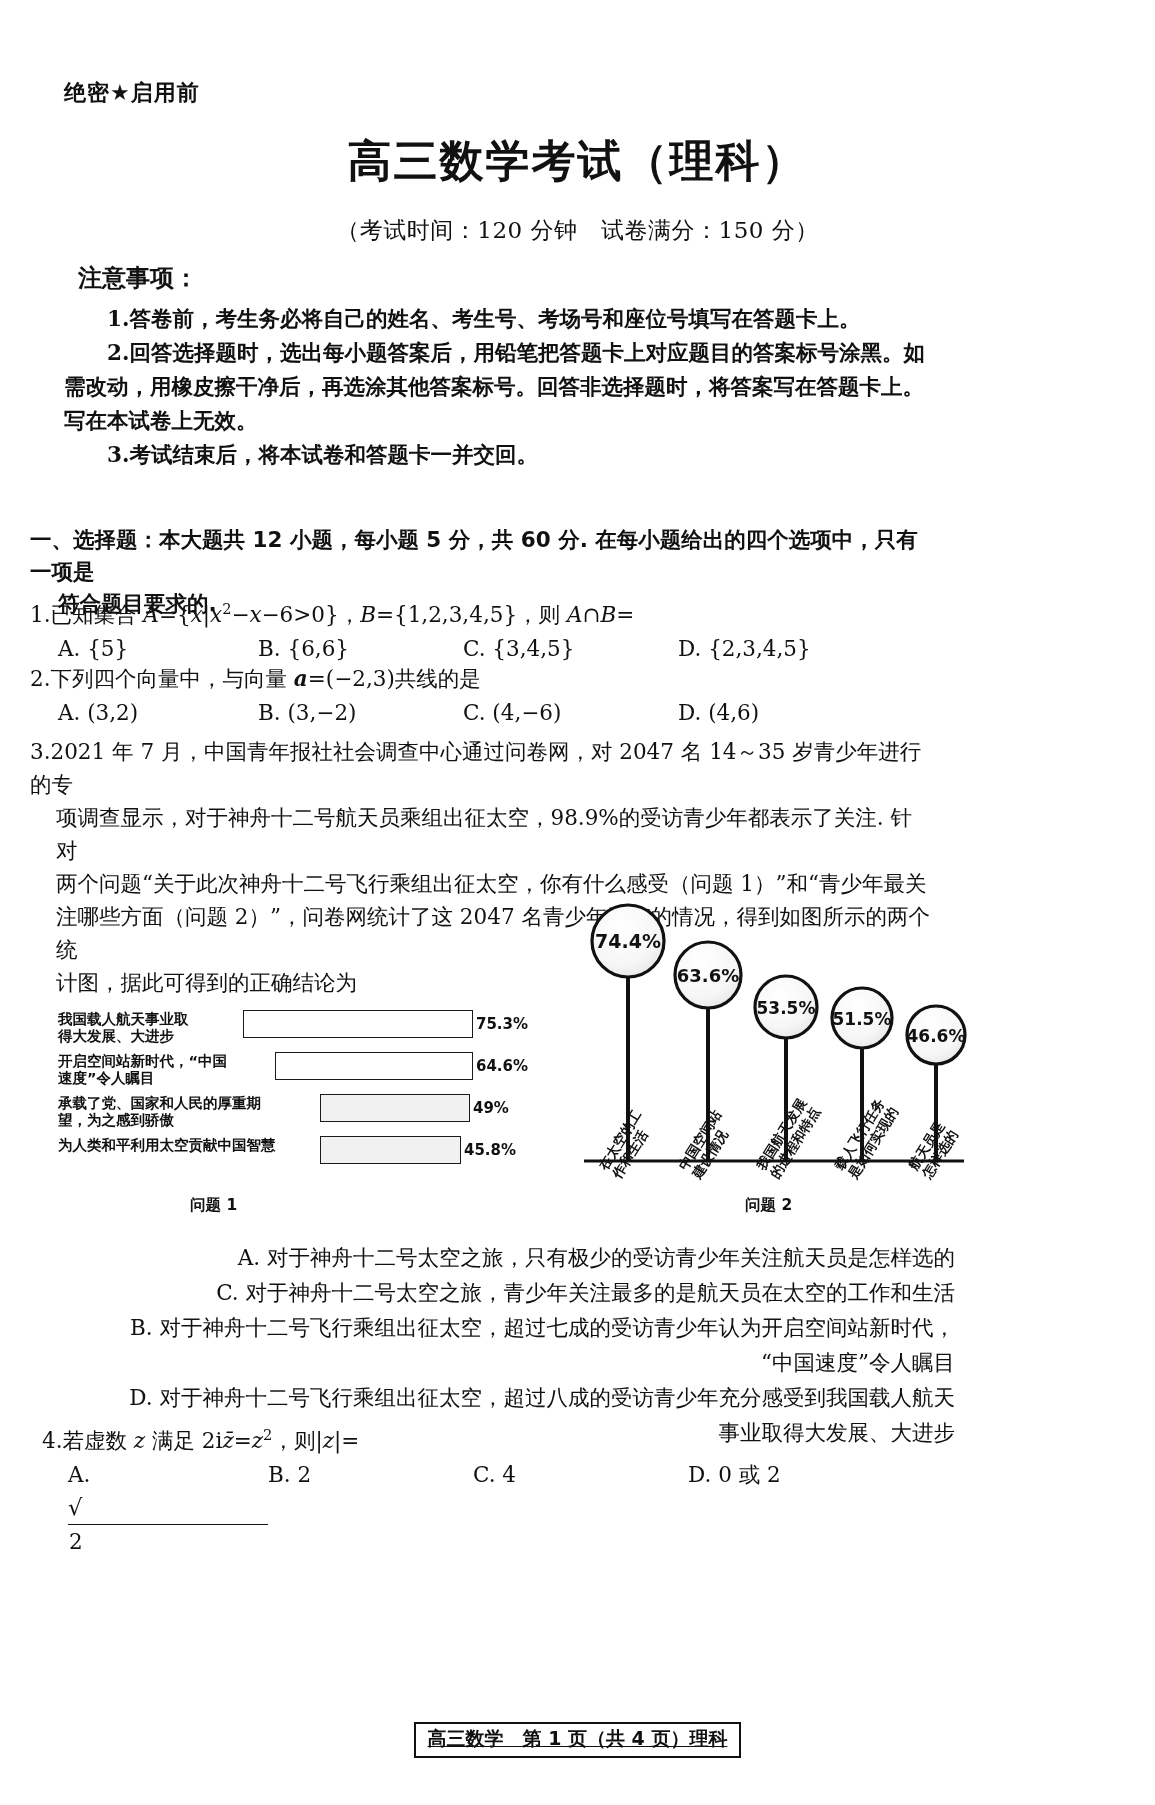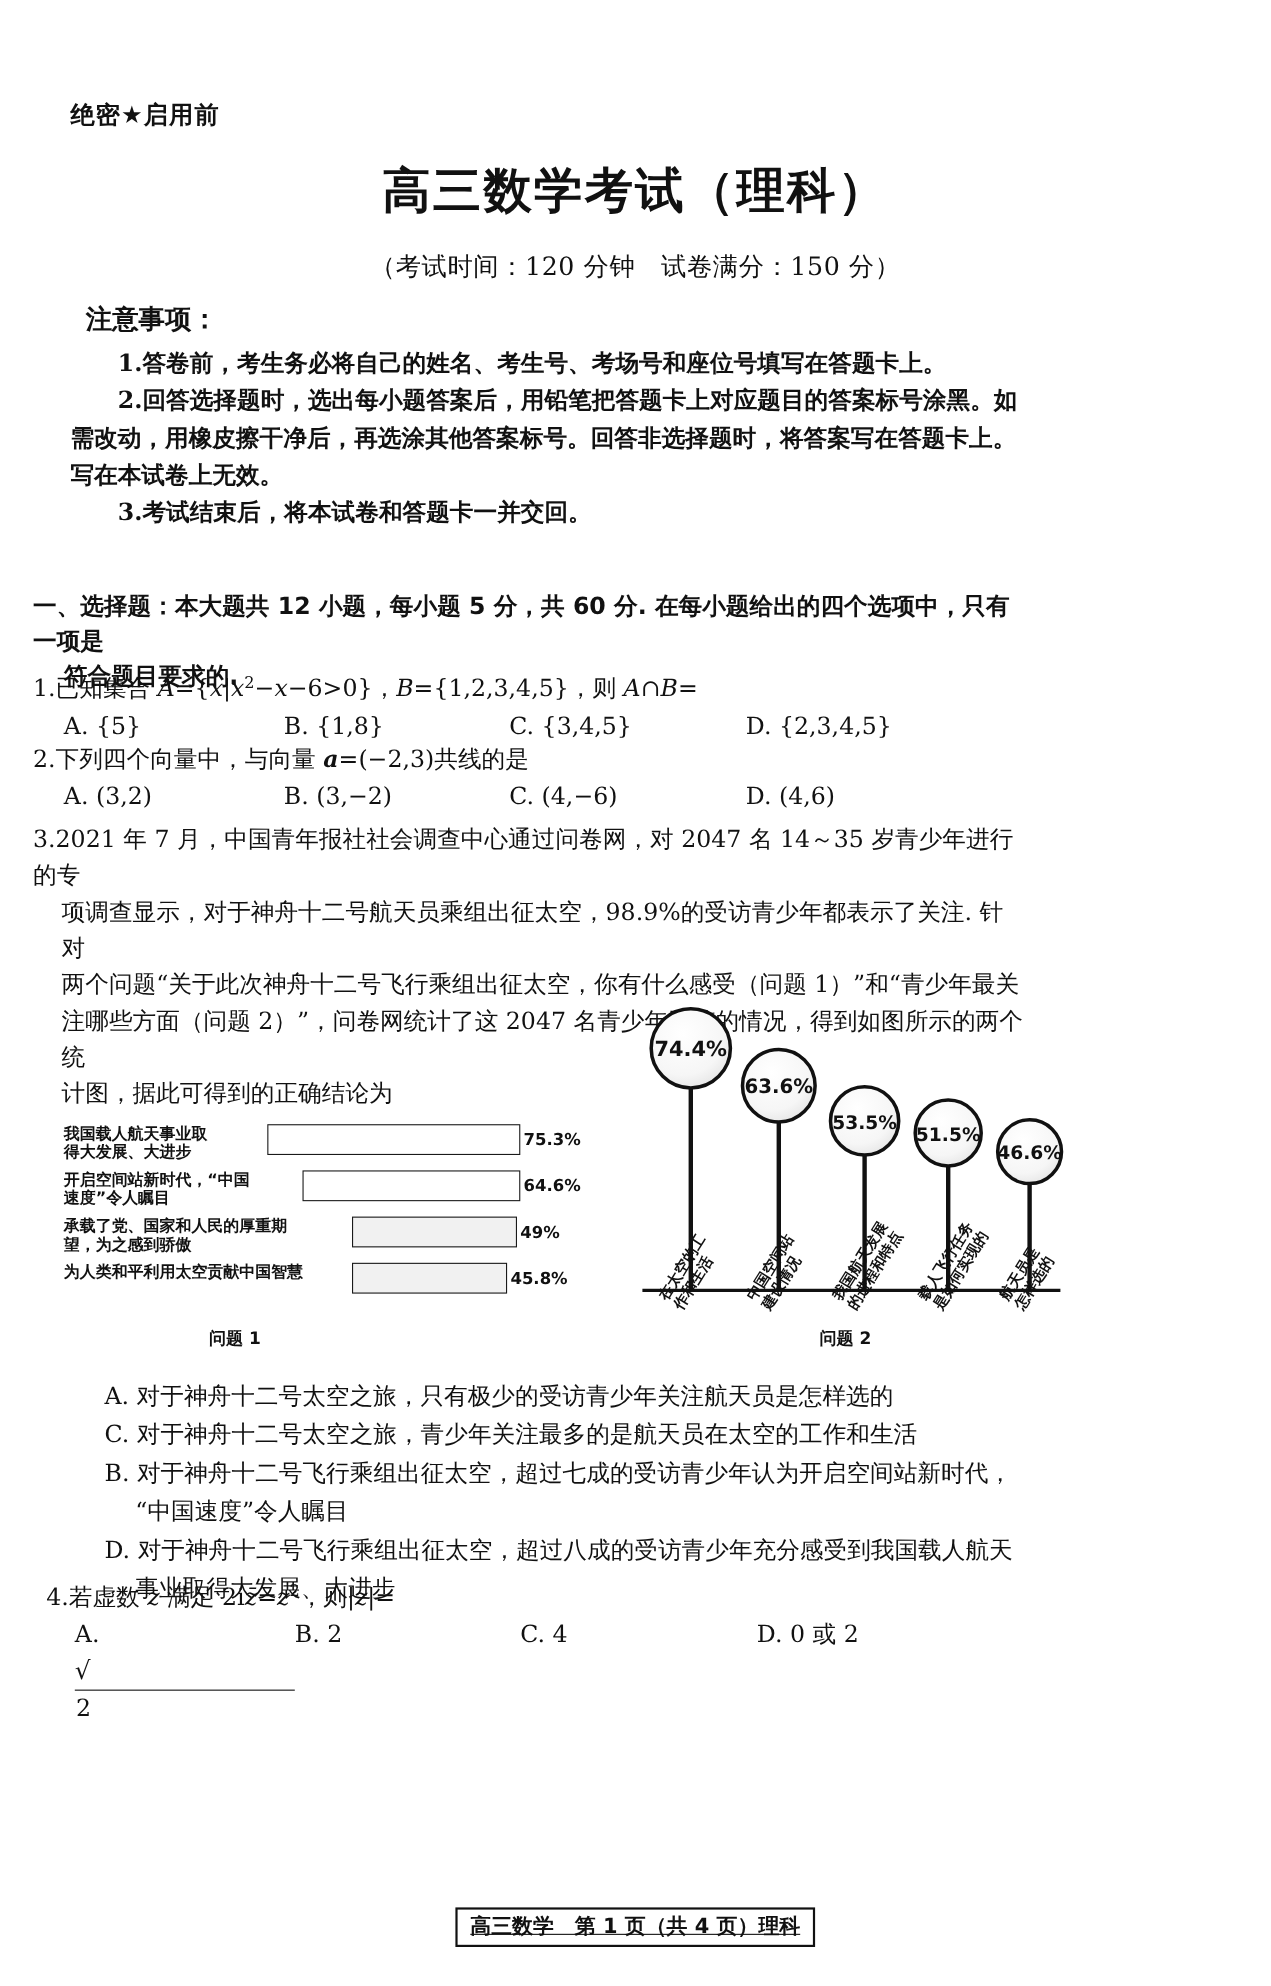--- a/index.html
+++ b/index.html
@@ -1,21 +1,21 @@
 <!DOCTYPE html>
 <html lang="zh"><head>
 <meta charset="utf-8">
 <style>
   html,body{margin:0;padding:0;background:#fff;}
   body{
     width:1155px;height:1805px;position:relative;
     font-family:"DejaVu Serif","Liberation Serif",serif;
     color:#111; overflow:hidden;
   }
-  .page{position:absolute;inset:0;padding:0;margin-top:12px;}
+  .page{position:absolute;inset:0;padding:0;}
 
   
   .secret{
     position:absolute;left:64px;top:78px;
     font-family:"DejaVu Sans","Liberation Sans",sans-serif;
     font-weight:bold;font-size:22px;letter-spacing:1px;
   }
   .doc-title{
     position:absolute;left:0;right:0;top:132px;text-align:center;
     font-family:"DejaVu Sans","Liberation Sans",sans-serif;
@@ -85,21 +85,21 @@
   }
   #cap1{position:absolute;left:190px;top:300px;}
   #cap2{position:absolute;left:745px;top:300px;}
 
   
   .balloon{position:absolute;left:560px;top:0px;width:420px;height:310px;}
   .balloon svg{display:block;}
 
   
   #q3opts{position:absolute;left:95px;top:1240px;width:860px;font-size:21.5px;line-height:35px;}
-  #q3opts .ch{display:block;}
+  #q3opts .ch{display:block;text-align:right;}
   #q3opts .ch .hang{display:block;padding-left:28px;}
 
   #q4{left:42px;top:1418px;width:900px;}
   #q4 .opts{padding-left:26px;}
   #q4 .o1{width:200px}#q4 .o2{width:205px}#q4 .o3{width:215px}
 
   .sqrt{display:inline-block;}
   .sqrt .rad{font-size:1.05em;}
   .sqrt .body2{border-top:1.3px solid #111;padding:0 1px;}
 
@@ -133,21 +133,21 @@
     <span>一、选择题：本大题共 12 小题，每小题 5 分，共 60 分. 在每小题给出的四个选项中，只有一项是</span>
     <span class="ind">符合题目要求的.</span>
   </div>
 
   <div class="q" id="q1">
     <span class="qtext">
       <span>1.</span>已知集合&nbsp;<i class="v">A</i>={<i class="v">x</i>|<i class="v">x</i><sup>2</sup>−<i class="v">x</i>−6&gt;0}，<i class="v">B</i>={1,2,3,4,5}，则&nbsp;<i class="v">A</i>∩<i class="v">B</i>=
     </span>
     <span class="opts">
       <span class="o1">A. {5}</span>
-      <span class="o2">B. {1,8}</span>
+      <span class="o2">B. {6,6}</span>
       <span class="o3">C. {3,4,5}</span>
       <span class="o4">D. {2,3,4,5}</span>
     </span>
   </div>
 
   <div class="q" id="q2">
     <span class="qtext">
       <span>2.</span>下列四个向量中，与向量&nbsp;<b><i class="v">a</i></b>=(−2,3)共线的是
     </span>
     <span class="opts">

